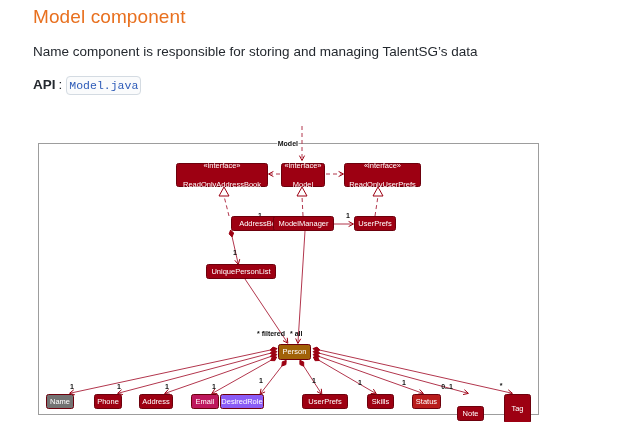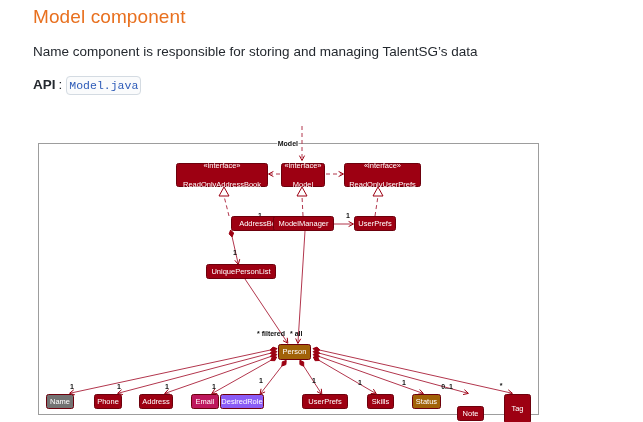--- a/index.html
+++ b/index.html
@@ -219,21 +219,21 @@
     </div>
     <div class="node" style="left: 181px; top: 250px; width: 44px; height: 15px; background: #8b5cf6; border: 1px solid rgb(109, 0, 12);">
       <span>DesiredRole</span>
     </div>
     <div class="node" style="left: 263px; top: 250px; width: 46px; height: 15px; background: rgb(157, 0, 18); border: 1px solid rgb(109, 0, 12);">
       <span>UserPrefs</span>
     </div>
     <div class="node" style="left: 328px; top: 250px; width: 27px; height: 15px; background: rgb(157, 0, 18); border: 1px solid rgb(109, 0, 12);">
       <span>Skills</span>
     </div>
-    <div class="node" style="left: 373px; top: 250px; width: 29px; height: 15px; background: #a16207; border: 1px solid rgb(109, 0, 12);">
+    <div class="node" style="left: 373px; top: 250px; width: 29px; height: 15px; background: #b91c1c; border: 1px solid rgb(109, 0, 12);">
       <span>Status</span>
     </div>
     <div class="node" style="left: 418px; top: 250px; width: 27px; height: 15px; background: rgb(157, 0, 18); border: 1px solid rgb(109, 0, 12); margin-top: 12px;">
       <span>Note</span>
     </div>
     <div class="node" style="left: 465px; top: 250px; width: 27px; height: 30px; background: rgb(157, 0, 18); border: 1px solid rgb(109, 0, 12);">
       <span>Tag</span>
     </div>
   </div>
 

